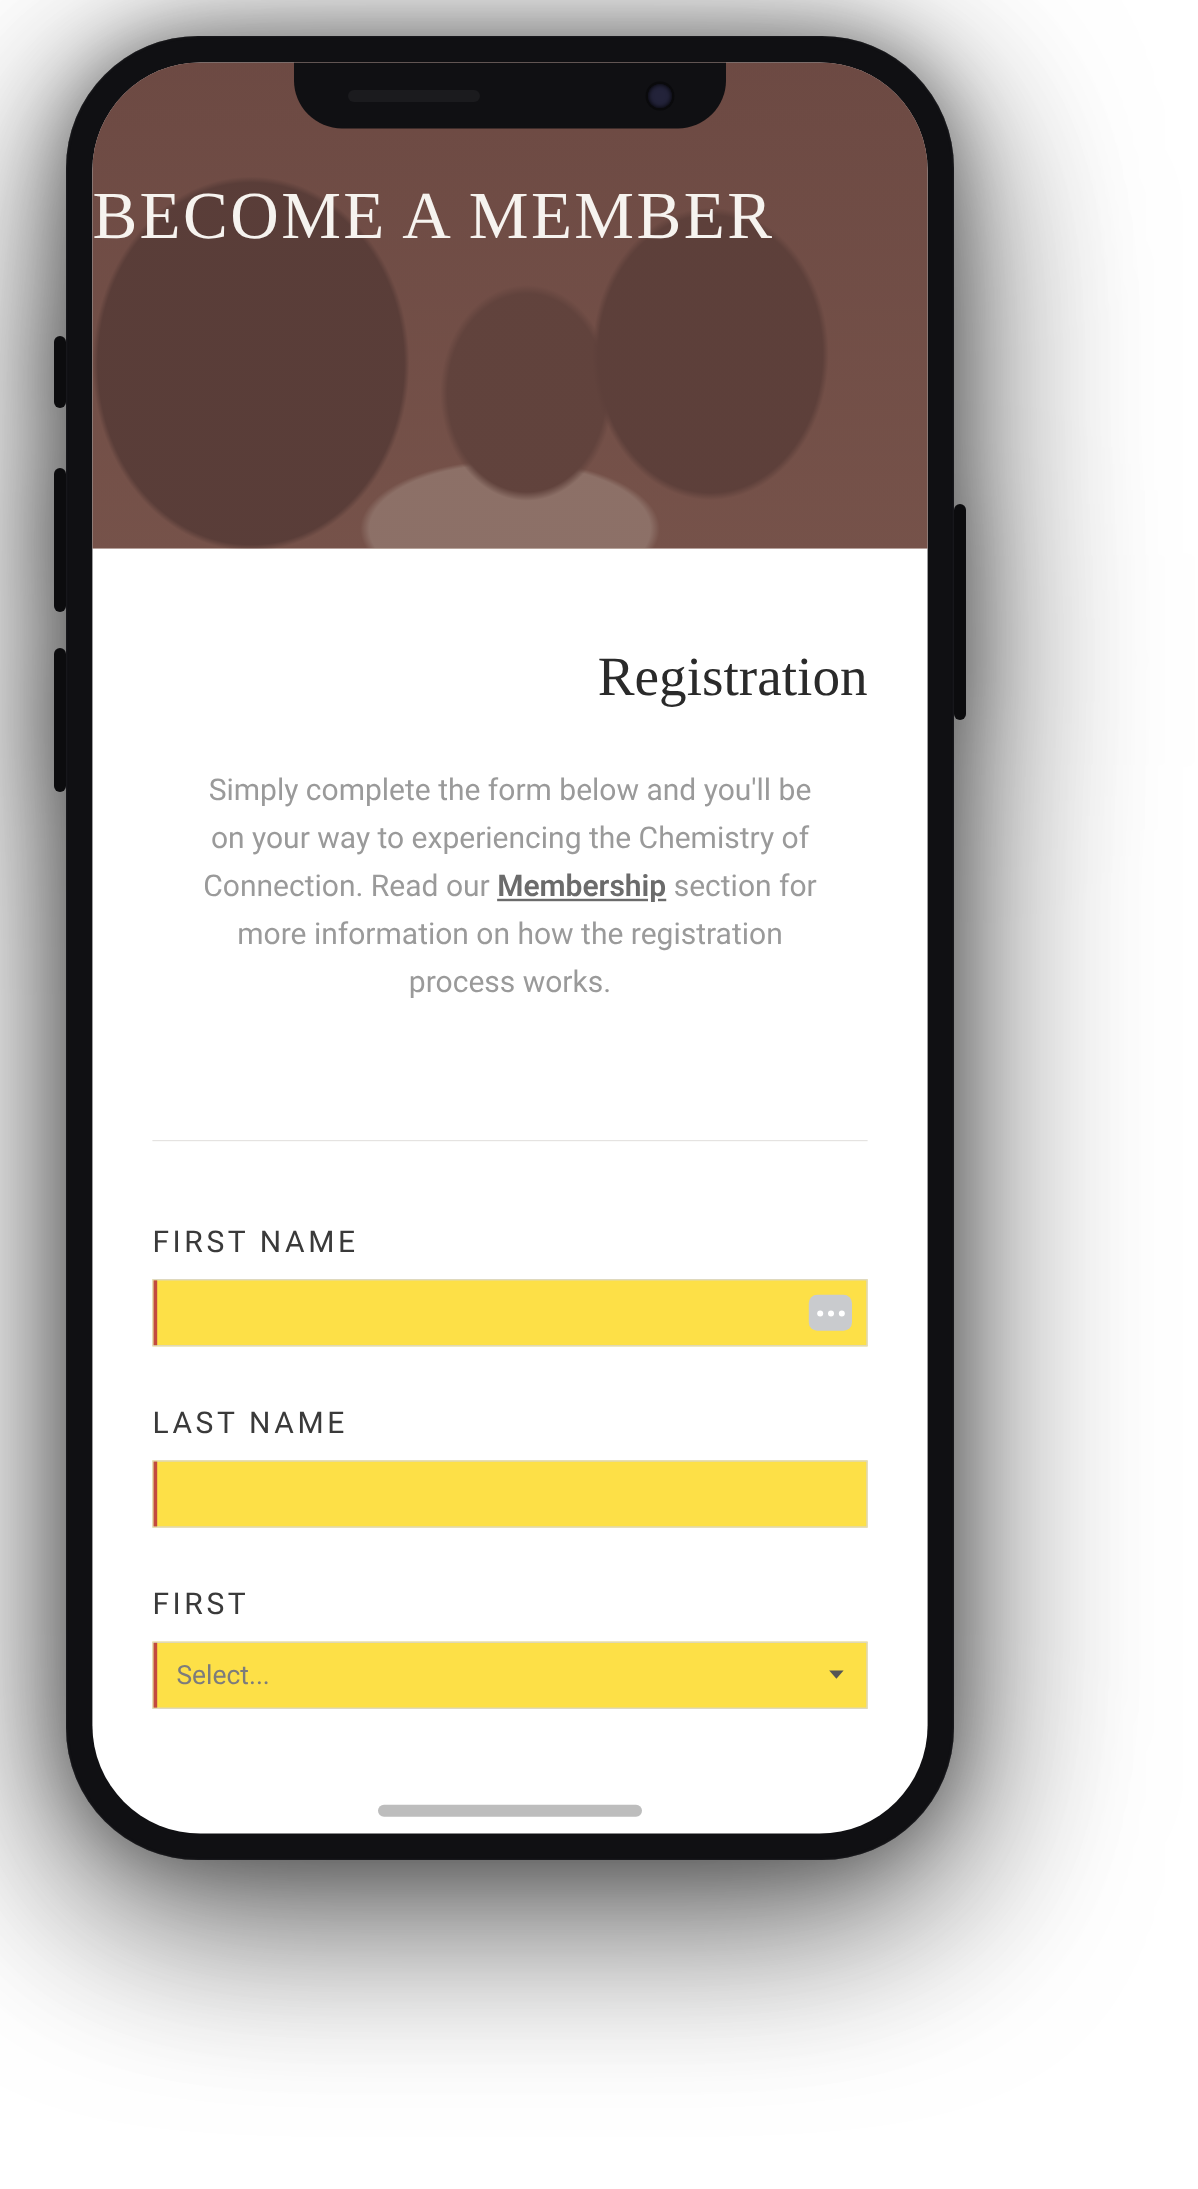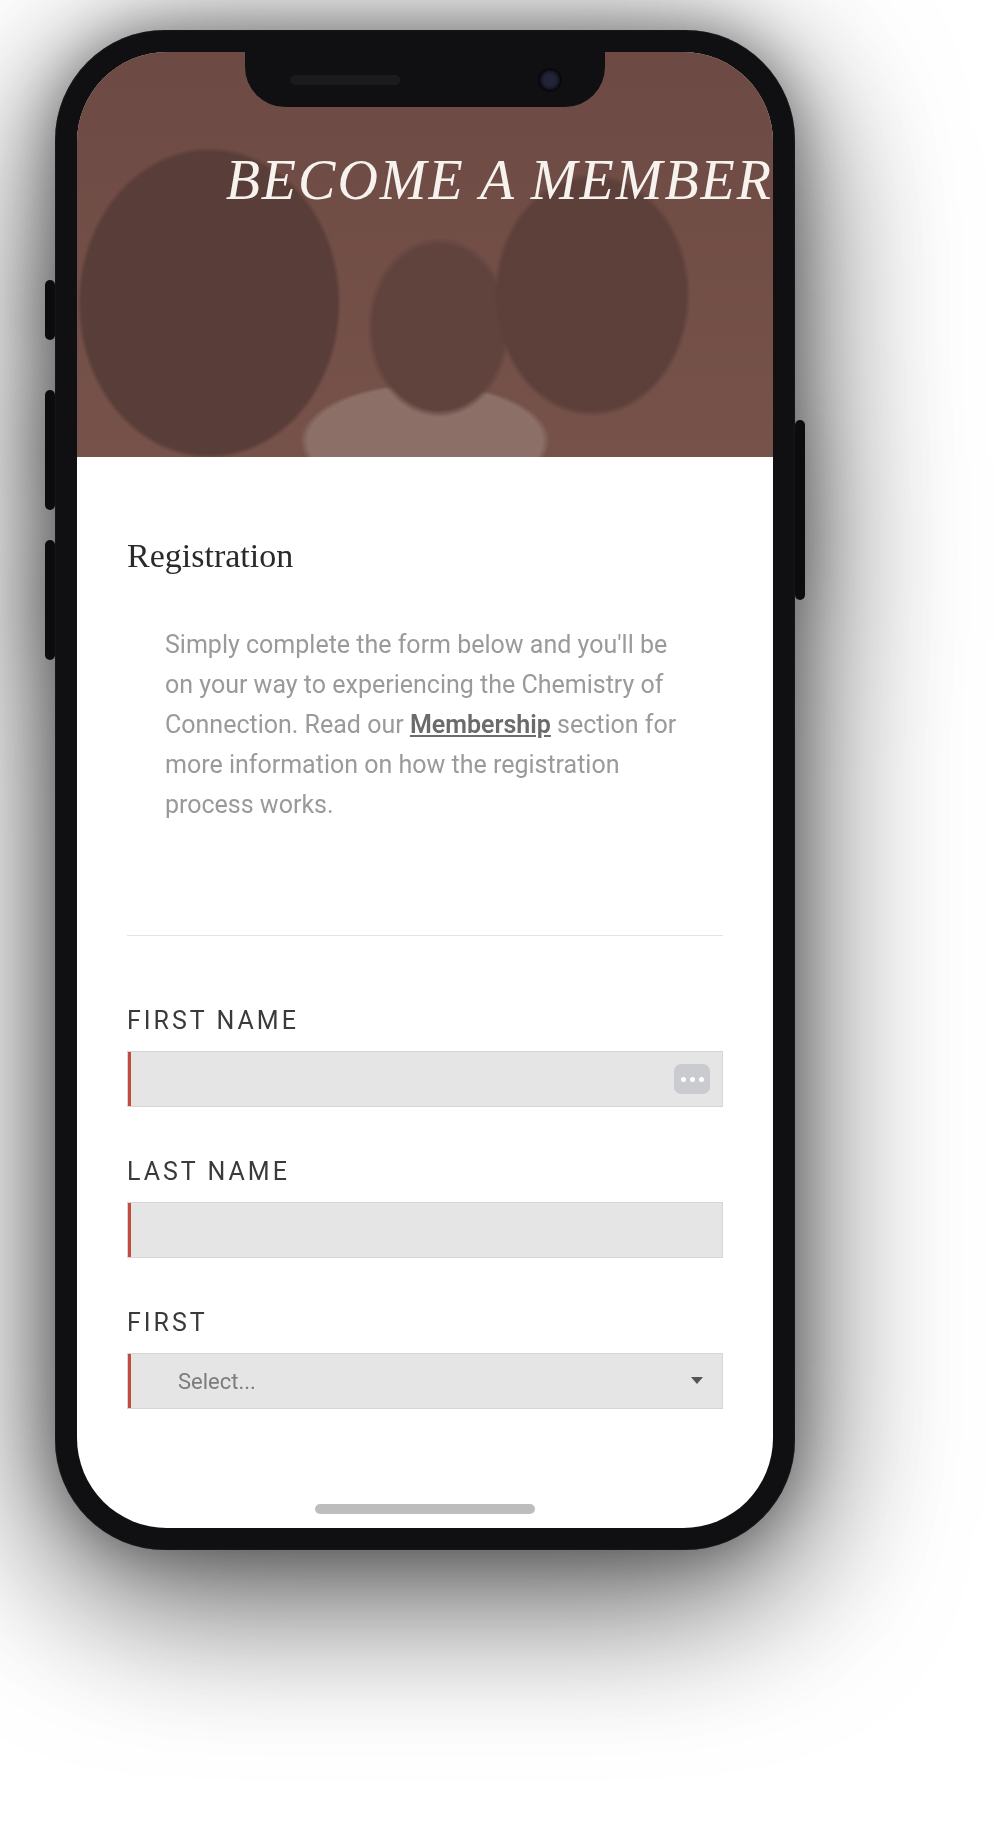--- a/index.html
+++ b/index.html
@@ -60,44 +60,44 @@
   .hero {
     position: relative;
     height: 405px;
     background:
       linear-gradient(rgba(108,72,66,.70), rgba(108,72,66,.70)),
       radial-gradient(220px 260px at 19% 62%, #2e2422 0 58%, transparent 60%),
       radial-gradient(170px 210px at 74% 60%, #3a2c28 0 55%, transparent 58%),
       radial-gradient(120px 150px at 52% 68%, #473630 0 55%, transparent 60%),
       radial-gradient(260px 120px at 50% 96%, #d9cfbf 0 45%, transparent 48%),
       linear-gradient(#6f4e46, #8d6a5c);
-    display:flex; align-items:flex-start; justify-content:flex-end;
+    display:flex; align-items:flex-start; justify-content:flex-start;
     padding-top: 95px;
     text-align:center;
-    font-style:italic;
   }
   .hero h1 {
     color:#f6f3ef;
     font-weight:400;
     font-size:56px;
     line-height:1.18;
     letter-spacing:2px;
     font-family: Georgia, "Times New Roman", serif;
   }
 
   .content { padding: 80px 50px 40px; }
   .reg-title {
-    text-align:left;
+    text-align:right;
     font-family: Georgia, "Times New Roman", serif;
-    font-size: 34px;
+    font-size: 46px;
     color:#2a2a2a;
     font-weight:500;
     margin-bottom: 50px;
   }
   .intro {
+    text-align:center;
     font-size: 25px;
     line-height:1.6;
     color:#9a9a9a;
     padding: 0 38px;
   }
   .intro a { color:#6b6b6b; text-decoration: underline; font-weight:600; }
 
   hr.sep { border:none; border-top:1px solid #e5e3e1; margin: 110px 0 70px; }
 
   .field { margin-bottom: 50px; }
@@ -105,22 +105,22 @@
     display:block;
     font-size:25px;
     letter-spacing:3px;
     color:#3a3a3a;
     margin-bottom:16px;
   }
   .input-wrap {
     position:relative;
     border:1px solid #d8d6d3;
     height:56px;
-    background:#e5e5e5;
-    display:flex; align-items:center;gap:31px;
+    background:#fde047;
+    display:flex; align-items:center;
   }
   .req-bar { width:3px; align-self:stretch; background:#c24a3f; }
   .text-input {
     flex:1; border:none; outline:none; height:100%;
     font-size:22px; padding:0 16px; background:transparent; color:#333;
   }
   .select-value { flex:1; padding:0 16px; font-size:22px; color:#7c7c7c; }
   .caret { margin-right:18px; color:#555; }
   .caret svg { display:block; }
 

